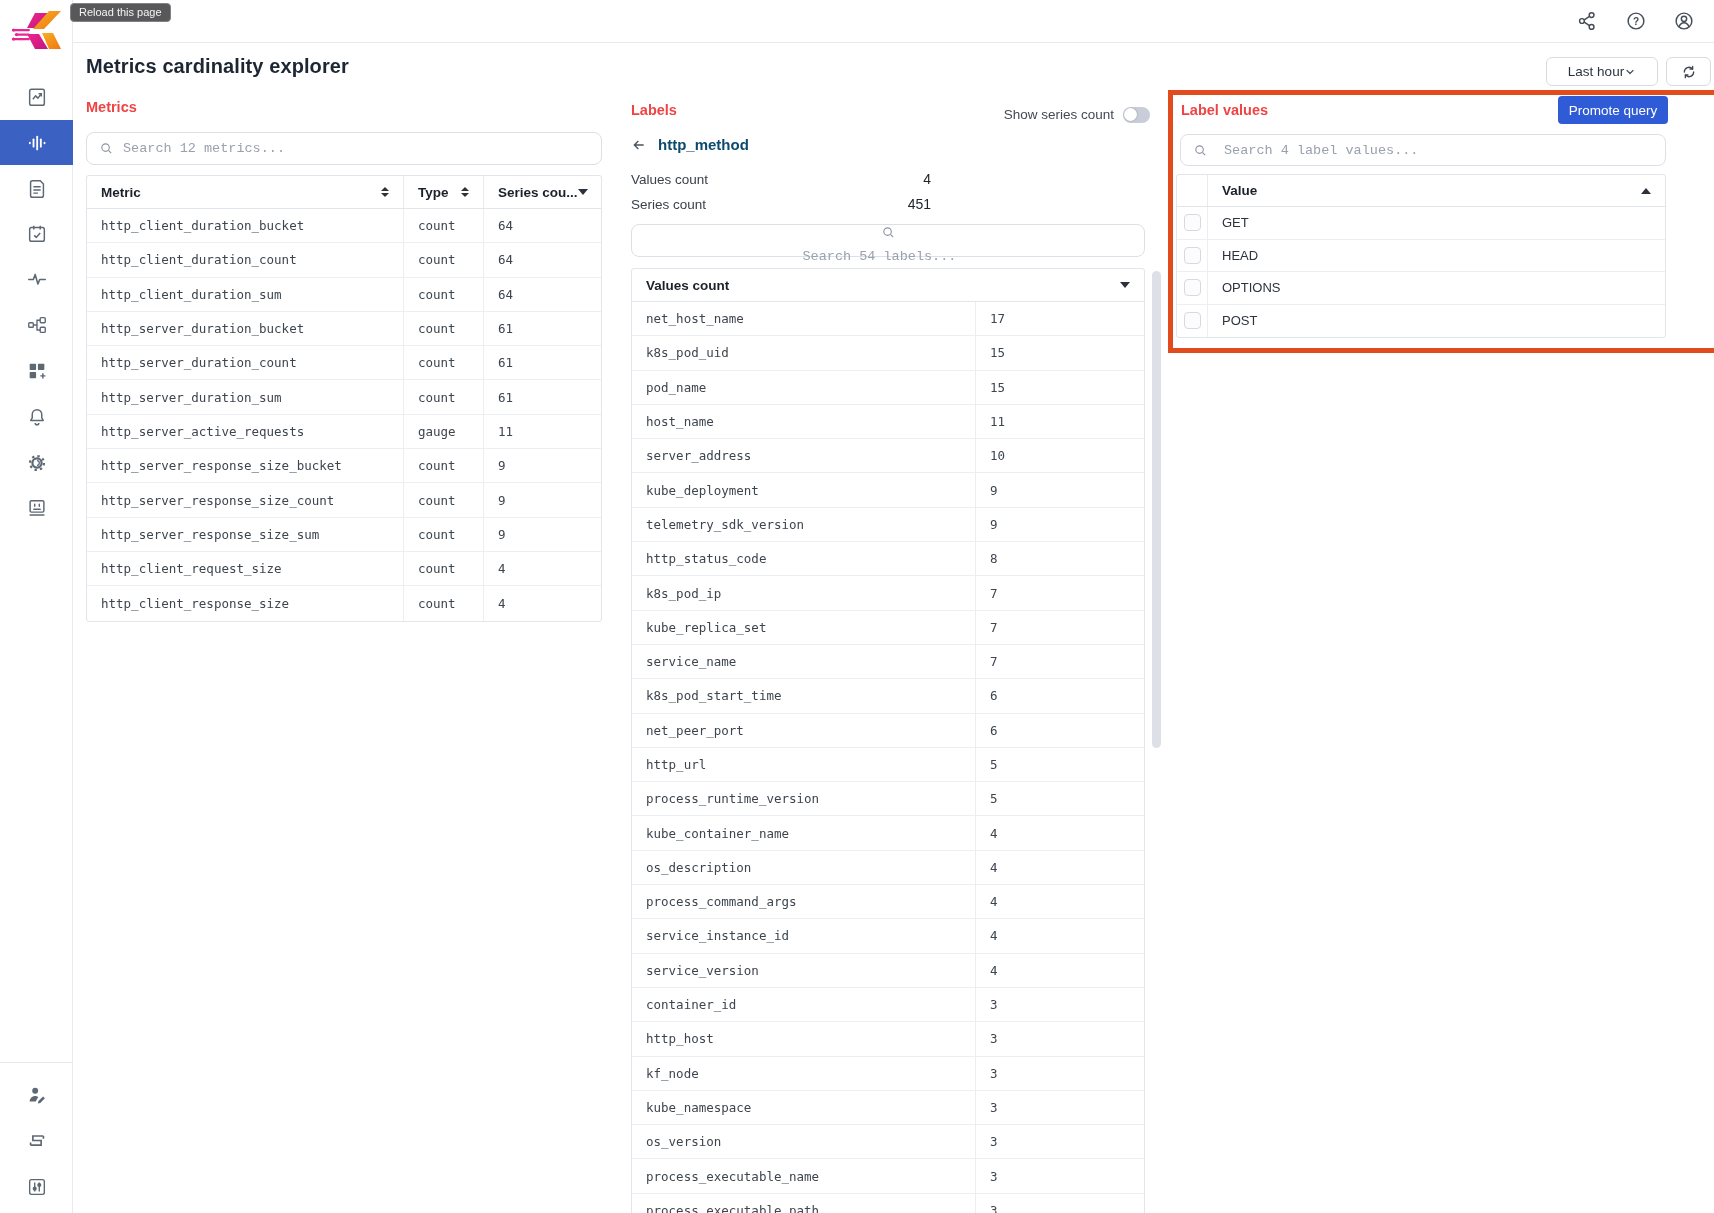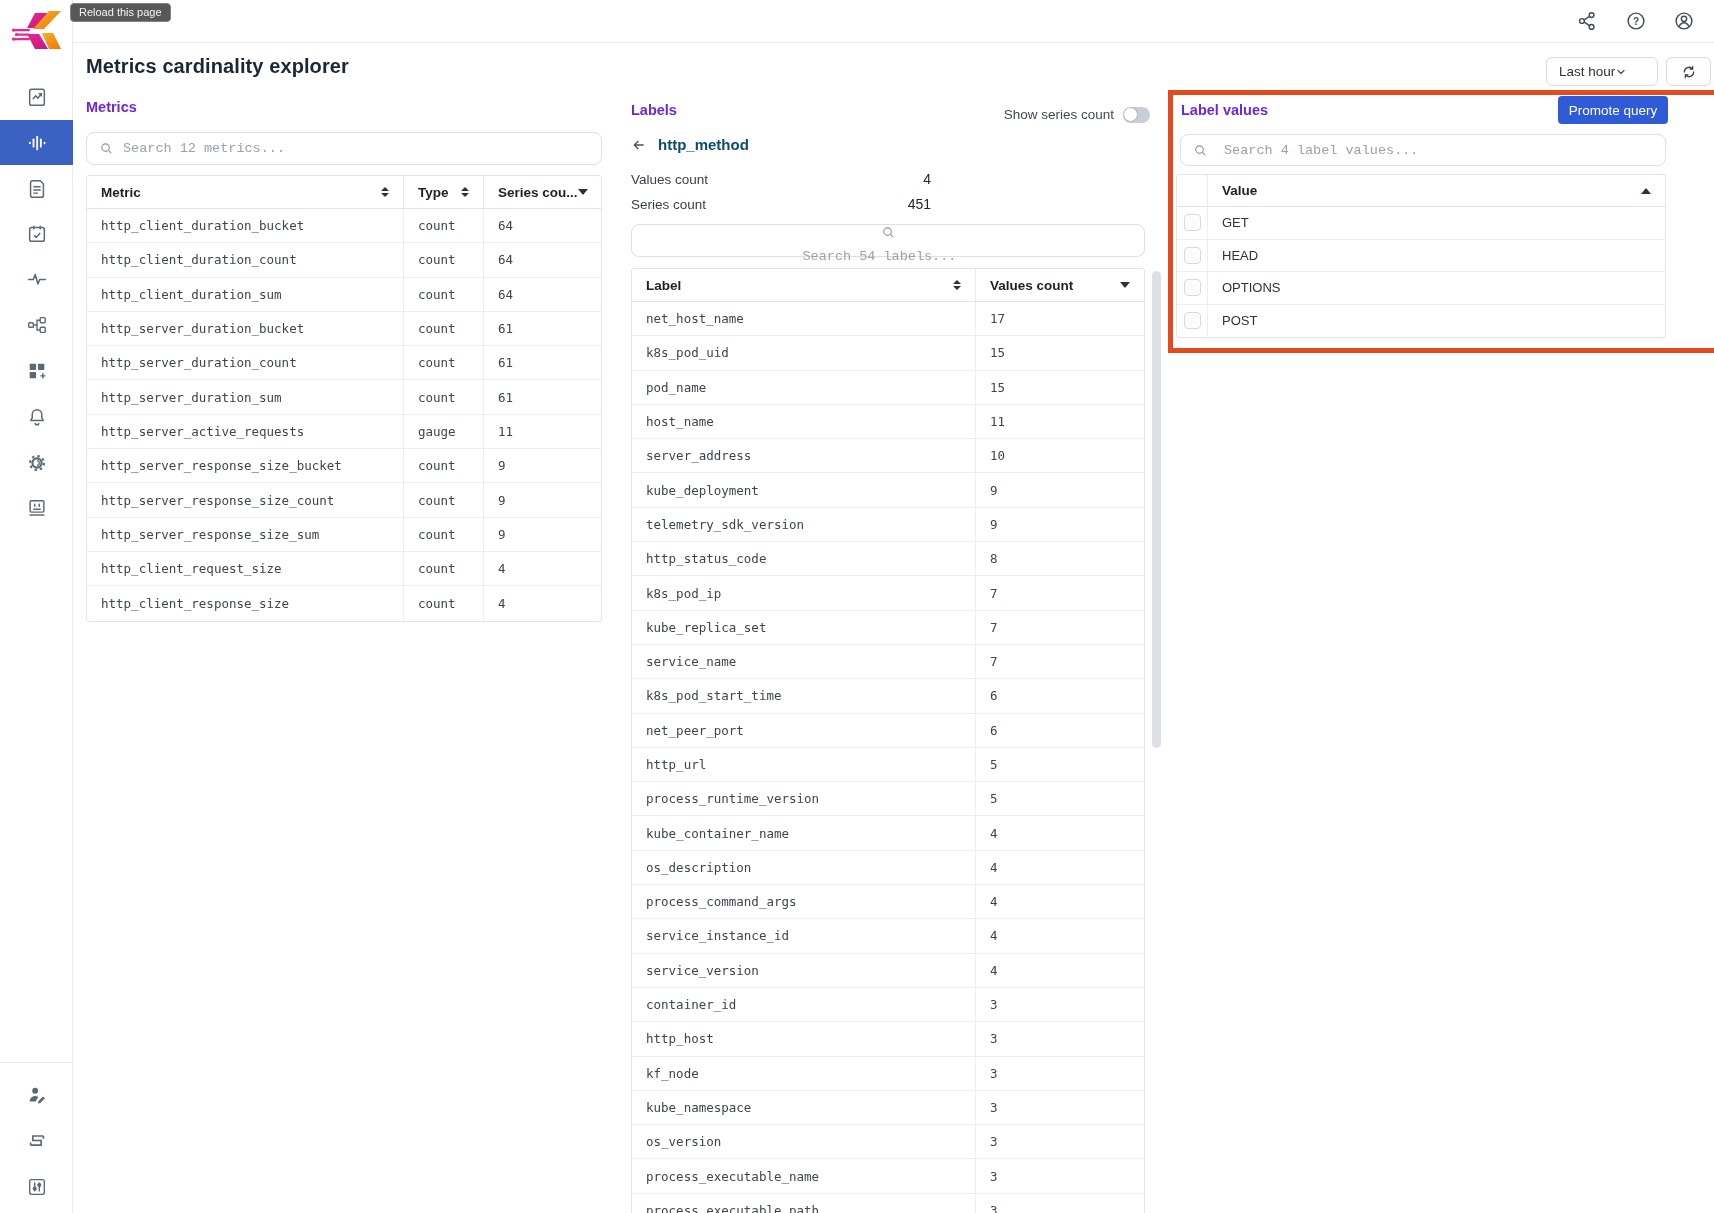--- a/index.html
+++ b/index.html
@@ -16,25 +16,25 @@
   .side-divider { position:absolute; left:0; top:1062px; width:73px; height:1px; background:#e6e8eb; }
 
   
   .topbar { position:absolute; left:73px; top:0; right:0; height:43px; background:#fff; border-bottom:1px solid #e8eaed; }
   .tb-icon { position:absolute; top:10px; width:22px; height:22px; color:#454d58; cursor:pointer; }
   .tb-icon svg { width:22px; height:22px; }
   .tooltip { position:absolute; left:70px; top:3px; z-index:20; background:#58585a; border:1px solid #828285; border-radius:4px; color:#f4f4f4; font-size:11px; padding:2px 8px 3px; white-space:nowrap; }
 
   
   .page-title { position:absolute; left:86px; top:55px; font-size:20px; font-weight:700; color:#1d2633; letter-spacing:.1px; }
-  .time-select { position:absolute; left:1546px; top:57px; width:112px; height:29px; border:1px solid #d8dce2; border-radius:6px; display:flex; align-items:center; justify-content:flex-start; padding:0 12px; font-size:13.5px; color:#2c333e; cursor:pointer; background:#fff; }
+  .time-select { position:absolute; left:1546px; top:57px; width:112px; height:29px; border:1px solid #d8dce2; border-radius:6px; display:flex; align-items:center; justify-content:center; padding:0 12px; font-size:13.5px; color:#2c333e; cursor:pointer; background:#fff; }
   .refresh-btn { position:absolute; left:1666px; top:57px; width:45px; height:29px; border:1px solid #d8dce2; border-radius:6px; display:flex; align-items:center; justify-content:center; color:#3c434e; cursor:pointer; background:#fff; }
 
   
-  .panel-title { position:absolute; font-size:14.5px; font-weight:600; color:#6d28d9; }
+  .panel-title { position:absolute; font-size:14.5px; font-weight:600; color:#ef4444; }
   .search-box { position:absolute; height:33px; border:1px solid #dcdfe4; border-radius:8px; background:#fff; display:flex; align-items:center; gap:9px; padding:0 12px; color:#8c939e; }
   .search-box input { border:none; outline:none; flex:1; font-size:13.5px; color:#3c434e; font-family:Liberation Mono, monospace; background:transparent; }
   .search-box input::placeholder { color:#99a1ad; }
 
   .tbl { position:absolute; border:1px solid #e2e5e9; border-radius:3px; background:#fff; }
   .thead { display:flex; height:33px; border-bottom:1px solid #e2e5e9; }
   .trow { display:flex; height:34.3px; border-bottom:1px solid #eceef1; }
   .trow:last-child { border-bottom:none; }
   .c { height:100%; display:flex; align-items:center; padding:0 14px; border-right:1px solid #eceef1; overflow:hidden; white-space:nowrap; }
   .c.last { border-right:none; }
@@ -386,27 +386,20 @@
       <svg viewBox="0 0 24 24" fill="none" stroke="currentColor" stroke-width="1.8">
           <circle cx="10.5" cy="10.5" r="6"></circle>
           <path d="M15 15 l4.5 4.5"></path>
         </svg>
     </span>
     <input type="text" placeholder="Search 54 labels..." style="">
   </div>
 
   <div class="tbl labels-table">
     <div class="thead">
-      <div class="c l1 hcell">
-        <span>Label</span>
-        <span class="sort-both">
-            <i class="up"></i>
-            <i class="dn"></i>
-          </span>
-      </div>
       <div class="c l2 hcell last">
         <span>Values count</span>
         <span class="sort-desc"></span>
       </div>
     </div>
     <div>
         <div class="trow">
           <div class="c l1 mono">net_host_name</div>
           <div class="c l2 mono last">17</div>
         </div>

